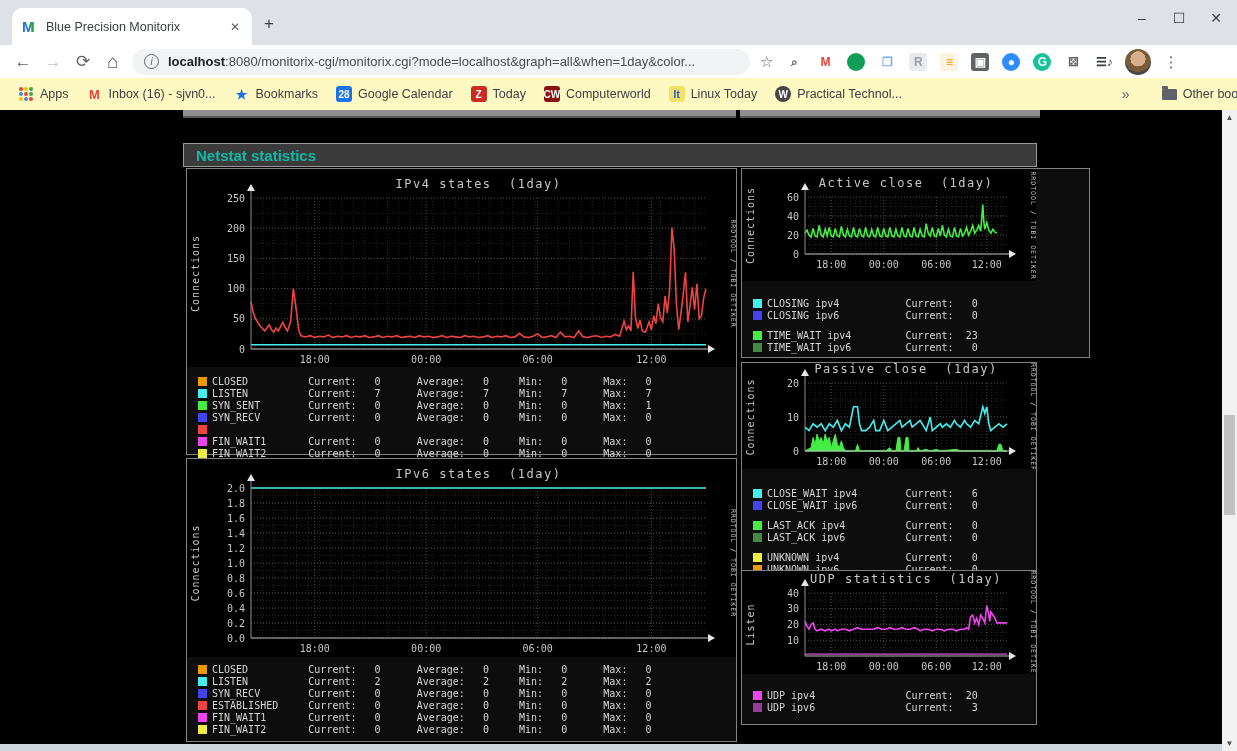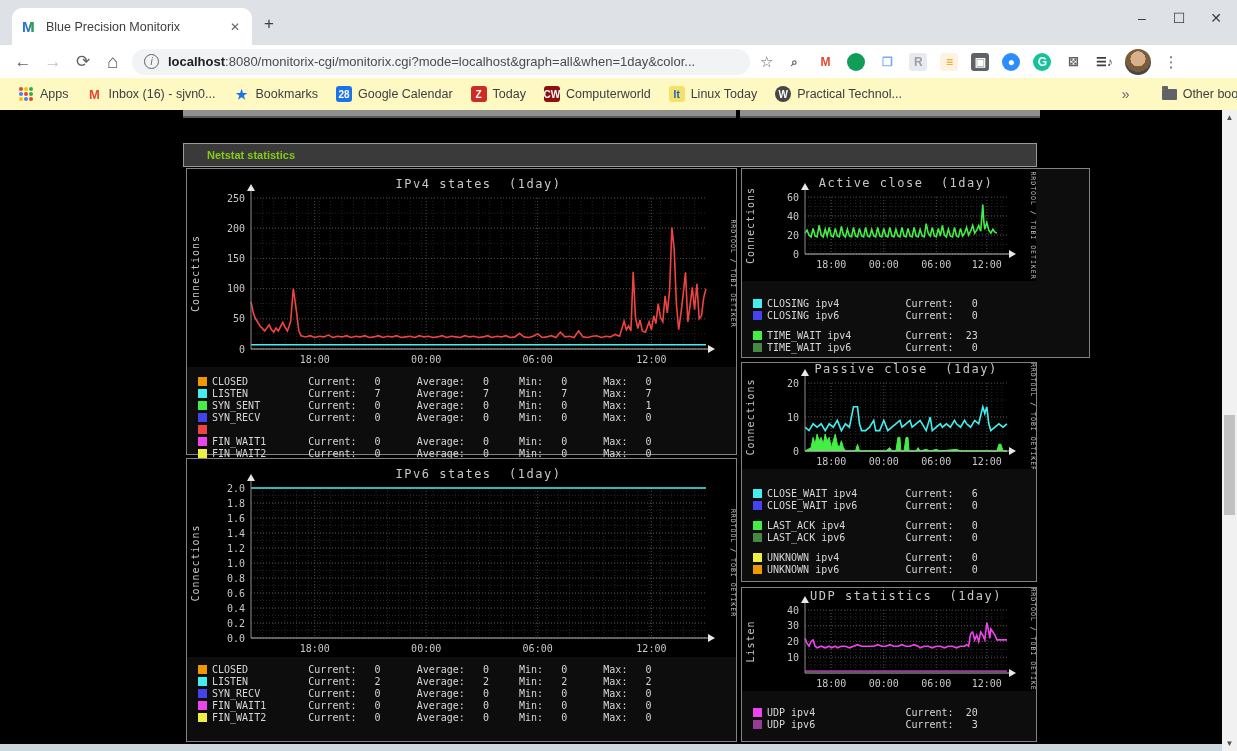--- a/index.html
+++ b/index.html
@@ -50,21 +50,21 @@
   .folder:before { content:""; position:absolute; left:0; top:-3px; width:6px; height:3px;
     background:#5f6368; border-radius:1px 1px 0 0; }
   .grid9 { display:grid; grid-template-columns:repeat(3,4px); grid-gap:1px; }
   .grid9 i { width:4px; height:4px; border-radius:50%; }
 
   
   .content { position:absolute; left:0; top:110px; width:1222px; height:641px; background:#000; }
   .remnant { position:absolute; height:8px; background:#8f8f8f; border-bottom:2px solid #585858; top:0; }
   .section-hdr { position:absolute; left:183px; top:33px; width:854px; height:24px;
     background:#3a3a3a; border:1px solid #9a9a9a; display:flex; align-items:center; }
-  .section-hdr span { color:#84cc16; font-weight:bold; font-size:11px; margin-left:23px; }
+  .section-hdr span { color:#14b8a6; font-weight:bold; font-size:15px; margin-left:12px; }
   .panel { position:absolute; background:#0d0d0d; border:1px solid #828282; }
   .legend-row { height:12px; display:flex; align-items:center; margin-left:11px;
     font-family:"DejaVu Sans Mono", monospace; font-size:10px; color:#d6d6d6; }
   .legend-row .sw { width:9px; height:9px; margin-right:5px; flex:none; }
   .legend-row .txt { white-space:pre; letter-spacing:0; }
   .lgap { height:8px; }
   svg text { font-family:"DejaVu Sans Mono", monospace; fill:#c8c8c8; }
 
   .bottom-strip { position:absolute; left:0; top:634px; width:1222px; height:7px; background:#ccd7de; }
 
@@ -401,20 +401,24 @@
             </div>
             <div class="legend-row">
               <span class="sw" style="background: rgb(68, 238, 238);"></span>
               <span class="txt">LISTEN          Current:   2      Average:   2     Min:   2      Max:   2</span>
             </div>
             <div class="legend-row">
               <span class="sw" style="background: rgb(68, 68, 238);"></span>
               <span class="txt">SYN_RECV        Current:   0      Average:   0     Min:   0      Max:   0</span>
             </div>
             <div class="legend-row">
+              <span class="sw" style="background: rgb(238, 68, 68);"></span>
+              <span class="txt">ESTABLISHED     Current:   0      Average:   0     Min:   0      Max:   0</span>
+            </div>
+            <div class="legend-row">
               <span class="sw" style="background: rgb(238, 68, 238);"></span>
               <span class="txt">FIN_WAIT1       Current:   0      Average:   0     Min:   0      Max:   0</span>
             </div>
             <div class="legend-row">
               <span class="sw" style="background: rgb(238, 238, 68);"></span>
               <span class="txt">FIN_WAIT2       Current:   0      Average:   0     Min:   0      Max:   0</span>
             </div>
           </div></div>
         <div class="panel" style="left: 741px; top: 58px; width: 349px; height: 190px;"><svg width="294" height="112">
             <rect x="0" y="0" width="294" height="112" fill="#000"></rect>
@@ -593,21 +597,21 @@
             <div class="lgap"></div>
             <div class="legend-row">
               <span class="sw" style="background: rgb(238, 238, 68);"></span>
               <span class="txt">UNKNOWN ipv4           Current:   0</span>
             </div>
             <div class="legend-row">
               <span class="sw" style="background: rgb(238, 153, 0);"></span>
               <span class="txt">UNKNOWN ipv6           Current:   0</span>
             </div>
           </div></div>
-        <div class="panel" style="left: 741px; top: 477px; width: 296px; height: 155px;"><svg width="294" height="103">
+        <div class="panel" style="left: 741px; top: 460px; width: 296px; height: 155px;"><svg width="294" height="103">
             <rect x="0" y="0" width="294" height="103" fill="#000"></rect>
             <line x1="68.05" y1="22" x2="68.05" y2="85" stroke="#242424" stroke-dasharray="1,2"></line>
             <line x1="73.1" y1="22" x2="73.1" y2="85" stroke="#242424" stroke-dasharray="1,2"></line>
             <line x1="78.15" y1="22" x2="78.15" y2="85" stroke="#242424" stroke-dasharray="1,2"></line>
             <line x1="83.2" y1="22" x2="83.2" y2="85" stroke="#242424" stroke-dasharray="1,2"></line>
             <line x1="88.25" y1="22" x2="88.25" y2="85" stroke="#242424" stroke-dasharray="1,2"></line>
             <line x1="93.3" y1="22" x2="93.3" y2="85" stroke="#242424" stroke-dasharray="1,2"></line>
             <line x1="98.35" y1="22" x2="98.35" y2="85" stroke="#242424" stroke-dasharray="1,2"></line>
             <line x1="103.4" y1="22" x2="103.4" y2="85" stroke="#242424" stroke-dasharray="1,2"></line>
             <line x1="108.45" y1="22" x2="108.45" y2="85" stroke="#242424" stroke-dasharray="1,2"></line>

